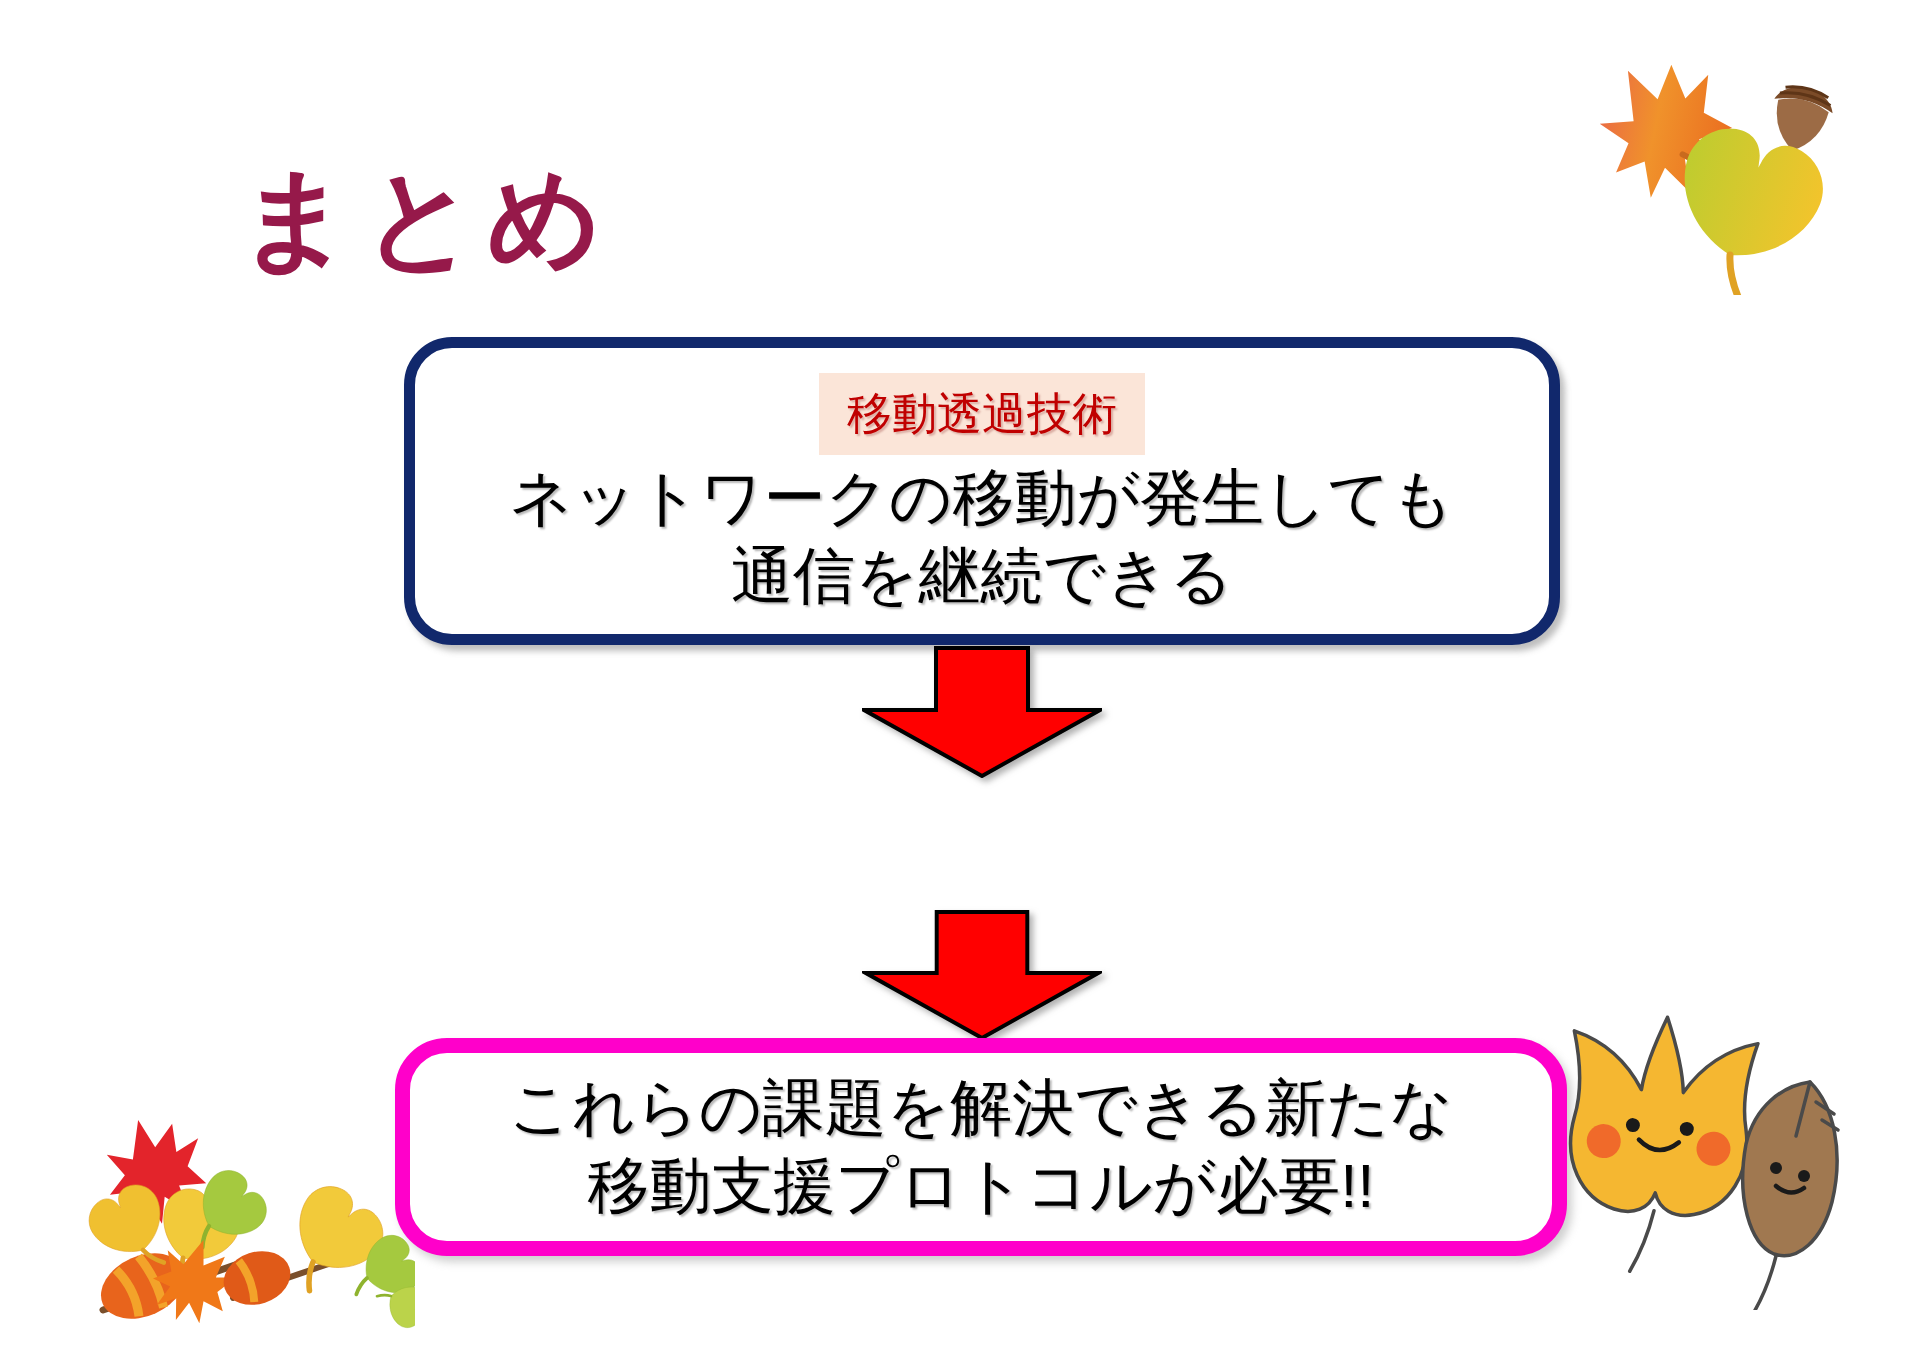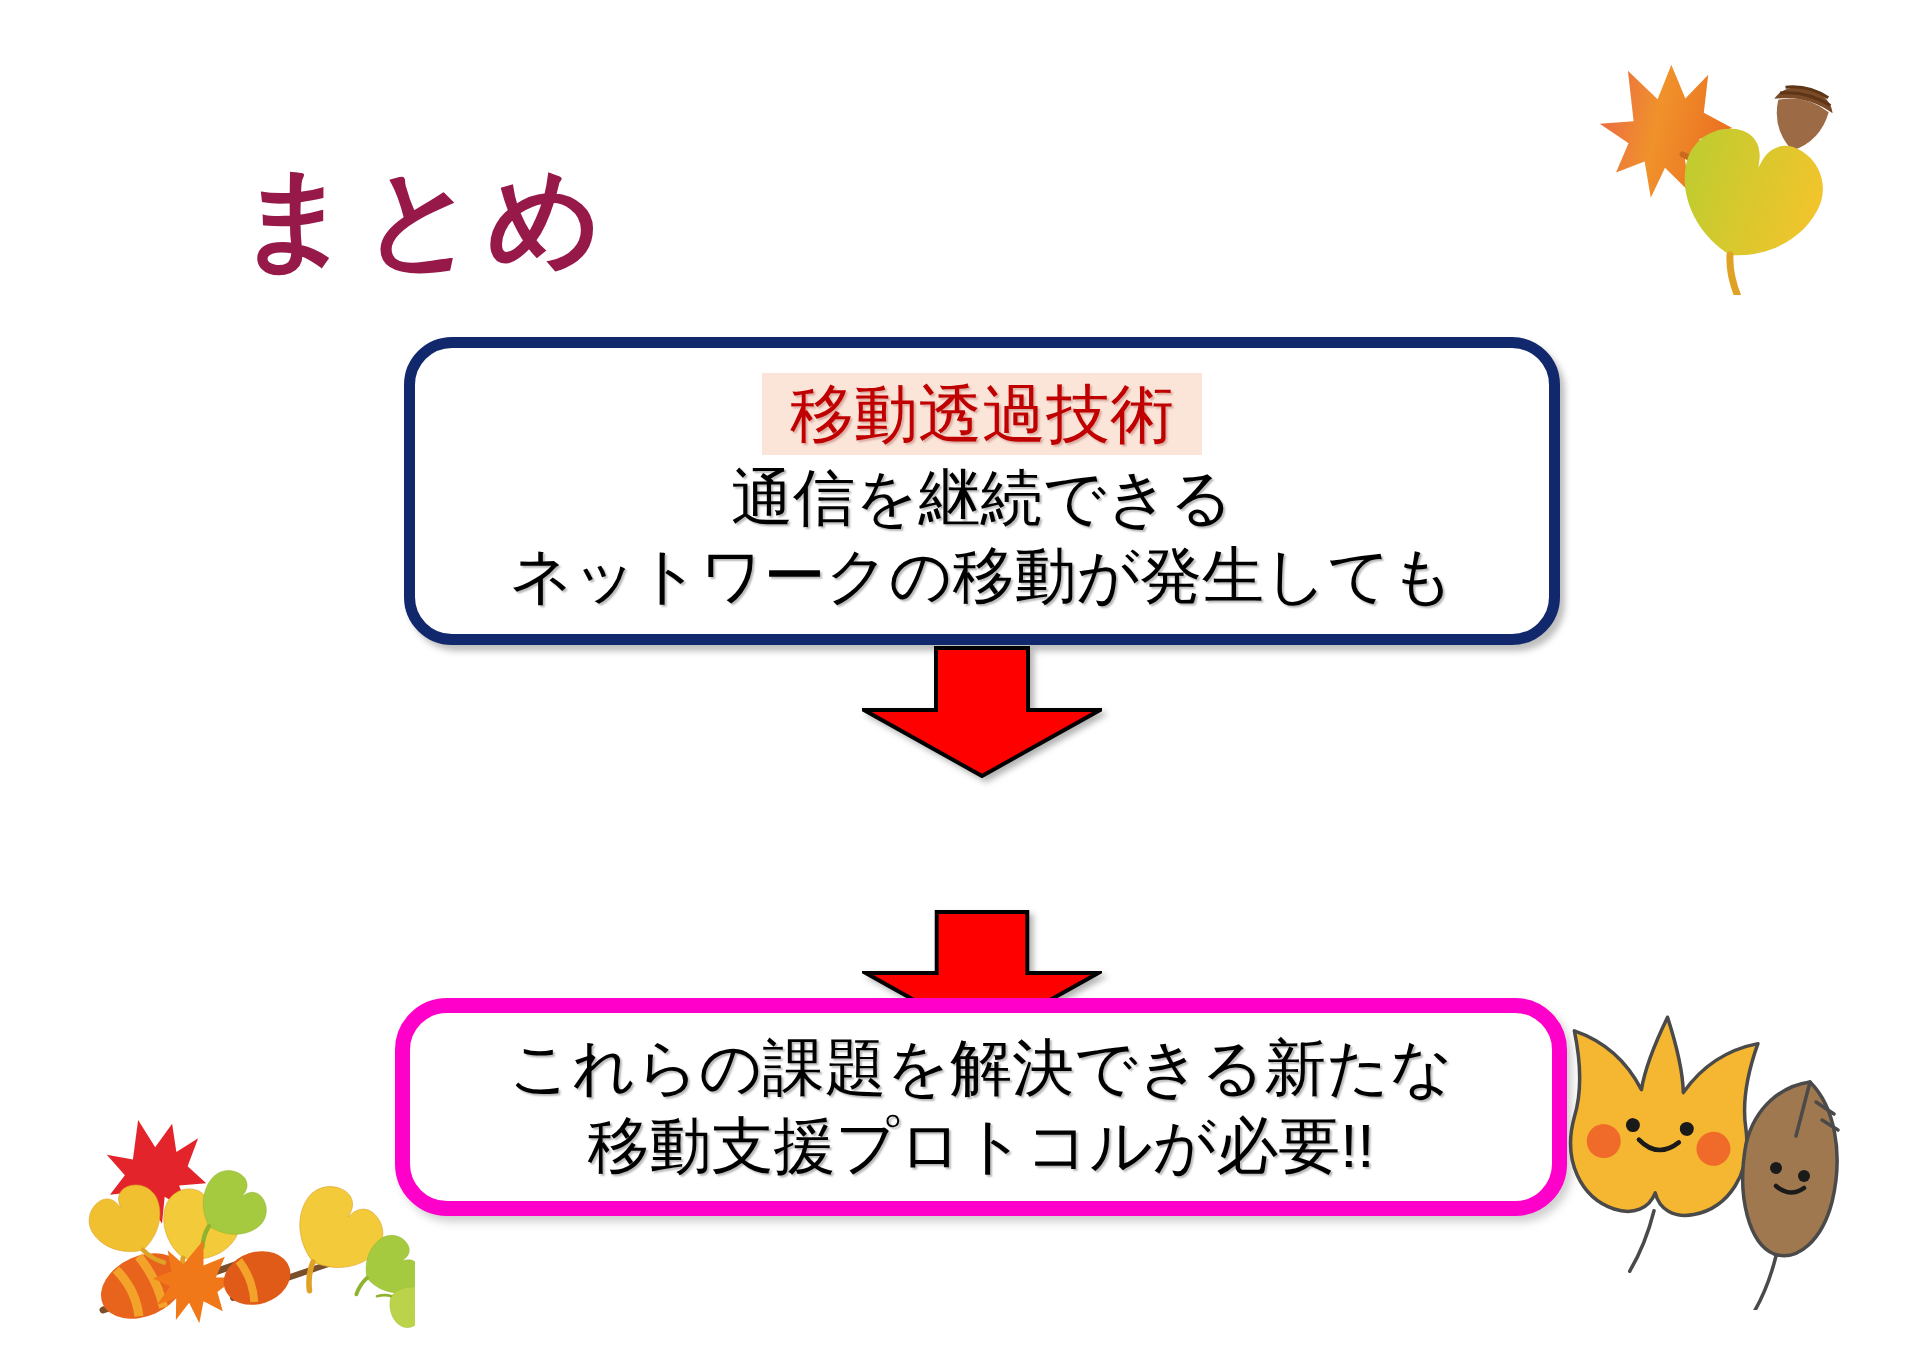--- a/index.html
+++ b/index.html
@@ -18,46 +18,46 @@
     box-shadow:5px 6px 6px rgba(110,110,110,.45);
   }
   .box .line{font-size:62px;line-height:78px;font-weight:500;
     text-shadow:2px 2px 2px rgba(0,0,0,.28);white-space:nowrap;}
   .box1{
     left:404px;top:337px;width:1156px;height:308px;
     border:11px solid #11286C;border-radius:48px;padding-top:6px;
   }
   .highlight{
     display:inline-block;background:#FBE5D8;color:#C00000;
-    font-size:64px;line-height:82px;font-weight:500;padding:0 28px;margin-bottom:4px;
+    font-size:45px;line-height:82px;font-weight:500;padding:0 28px;margin-bottom:4px;
     text-shadow:2px 2px 2px rgba(120,0,0,.25);white-space:nowrap;
   }
   .box2{
     left:404px;top:772px;width:1156px;height:142px;
     border:11px solid #11286C;border-radius:34px;
   }
   .box3{
-    left:395px;top:998px;width:1172px;height:218px;
+    left:395px;top:1038px;width:1172px;height:218px;
     border:15px solid #FF00CA;border-radius:52px;
     box-shadow:5px 6px 8px rgba(150,150,150,.45);
   }
   .arrow{position:absolute;filter:drop-shadow(4px 4px 3px rgba(100,100,100,.5));}
   .deco{position:absolute;}
 </style>
 </head>
 <body>
 
 <div class="slide">
 
   <h1 class="title">まとめ</h1>
 
   <div class="box box1">
     <span class="highlight">移動透過技術</span>
+    <div class="line">ネットワークの移動が発生しても</div>
     <div class="line">通信を継続できる</div>
-    <div class="line">ネットワークの移動が発生しても</div>
   </div>
 
   <svg class="arrow" style="left:862px;top:646px" width="240" height="132" viewBox="0 0 240 132">
     <polygon points="74,2 166,2 166,64 238,64 120,130 2,64 74,64" fill="#FF0000" stroke="#000000" stroke-width="4" stroke-linejoin="miter"></polygon>
   </svg>
 
 
   <svg class="arrow" style="left:862px;top:910px" width="240" height="130" viewBox="0 0 240 132">
     <polygon points="74,2 166,2 166,64 238,64 120,130 2,64 74,64" fill="#FF0000" stroke="#000000" stroke-width="4" stroke-linejoin="miter"></polygon>
   </svg>

